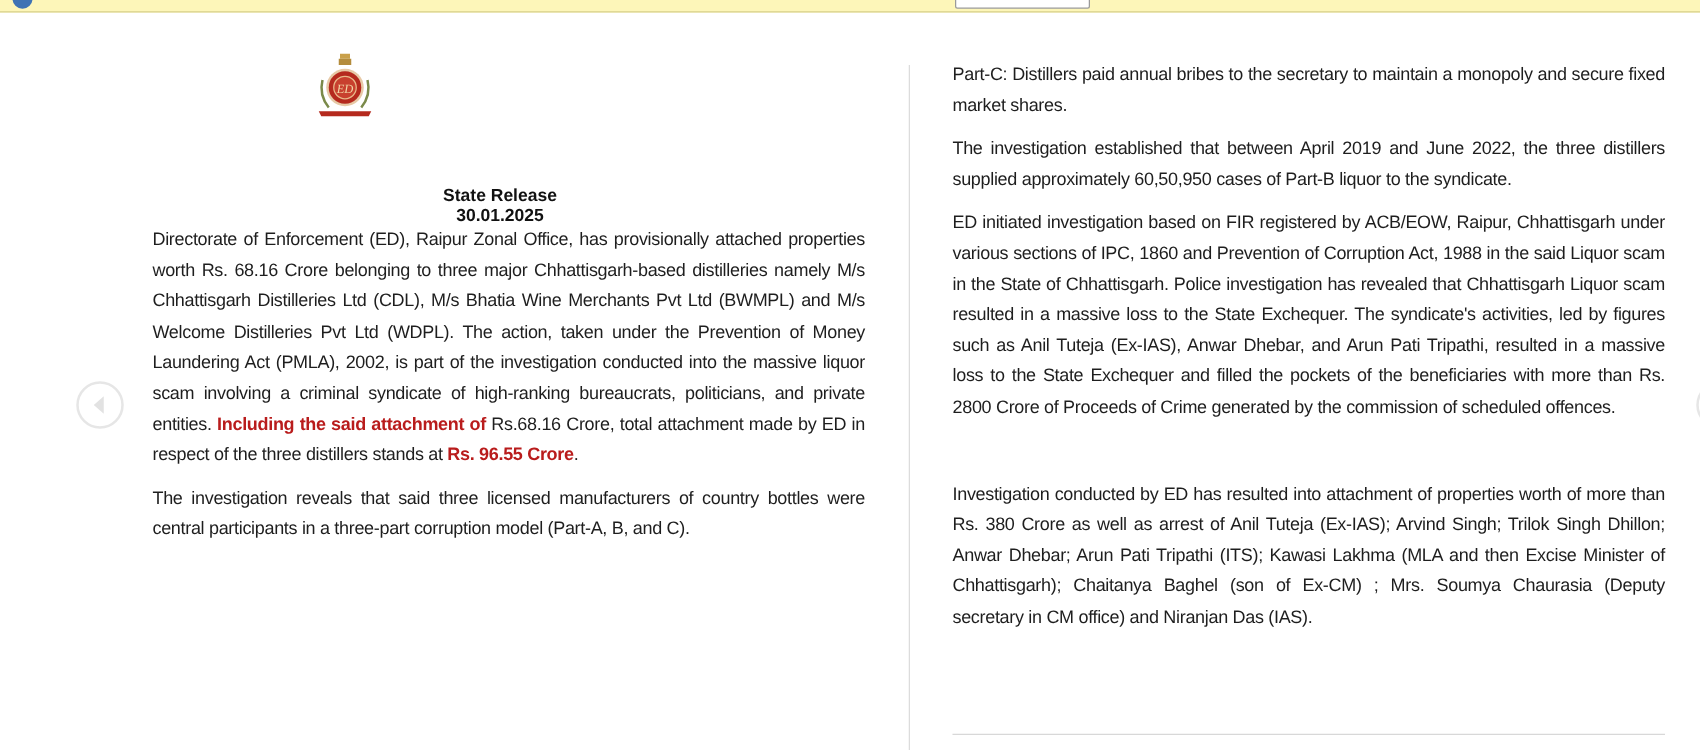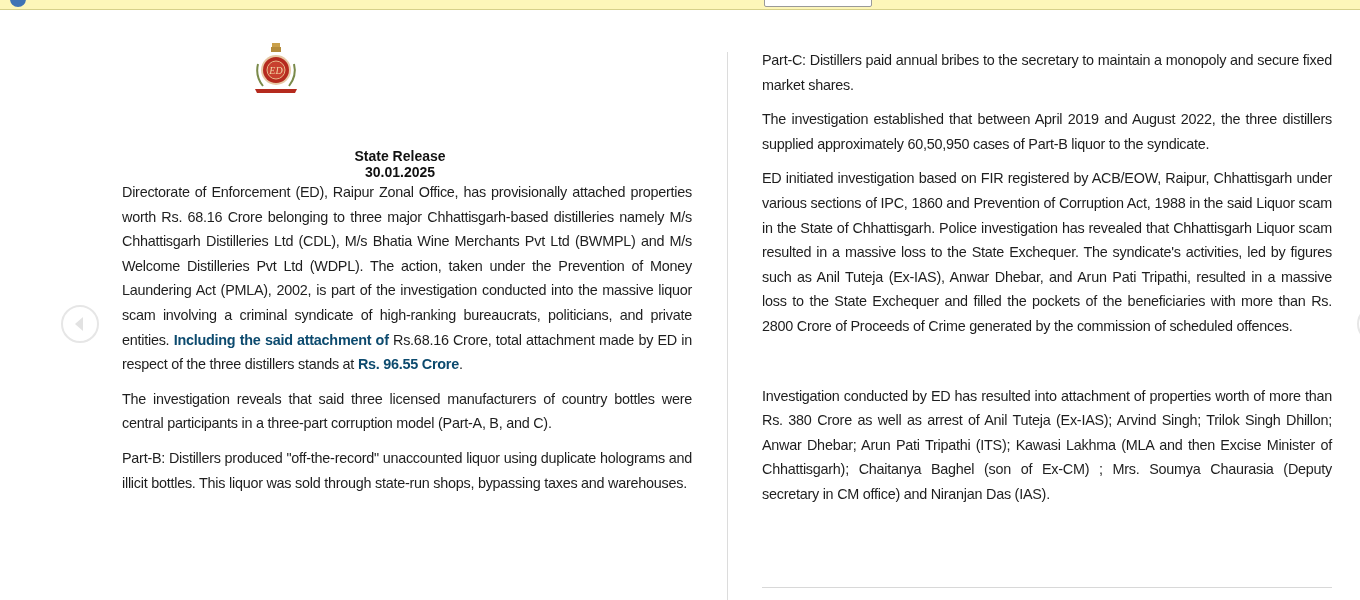--- a/index.html
+++ b/index.html
@@ -92,21 +92,21 @@
       margin: 0;
       font-size: 14.4px;
       line-height: 24.6px;
       text-align: justify;
       color: #1e1e1e;
       letter-spacing: -0.25px;
     }
     .left-col p + p { margin-top: 10px; }
     .right-col p.gap-s { margin-top: 10px; }
     .right-col p.gap-l { margin-top: 45px; }
-    b { font-weight: bold; color: #0c4a6e; }
+    b { font-weight: bold; color: #b91c1c; }
     .nav-arrow {
       position: absolute;
       width: 34px; height: 34px;
       border-radius: 50%;
       border: 2px solid #e6e6e6;
       background: #fff;
       cursor: pointer;
     }
     .nav-prev { left: 17px; top: 295px; }
     .nav-next { left: 1313px; top: 295px; }
@@ -139,28 +139,27 @@
 
       <path d="M6 47 L48 47 L46 51 L8 51 Z" fill="#b52a1e"></path>
     </svg>
   </div>
 
   <div class="left-col">
     <div class="title">State Release</div>
     <div class="title">30.01.2025</div>
     <p><span>Directorate of Enforcement (ED), Raipur Zonal Office, has provisionally attached properties worth Rs. 68.16 Crore belonging to three major Chhattisgarh-based distilleries namely M/s Chhattisgarh Distilleries Ltd (CDL), M/s Bhatia Wine Merchants Pvt Ltd (BWMPL) and M/s Welcome Distilleries Pvt Ltd (WDPL). The action, taken under the Prevention of Money Laundering Act (PMLA), 2002, is part of the investigation conducted into the massive liquor scam involving a criminal syndicate of high-ranking bureaucrats, politicians, and private entities. </span><b>Including the said attachment of</b><span> Rs.68.16 Crore,  total attachment made by ED in respect of the three distillers stands at </span><b>Rs. 96.55 Crore</b><span>.</span></p>
     <p>The investigation reveals that said three licensed manufacturers of country bottles were central participants in a three-part corruption model (Part-A, B, and C).</p>
-    <p>Part-B: Distillers produced "off-the-record" unaccounted liquor using duplicate holograms and illicit bottles. This liquor was sold through state-run shops, bypassing taxes and warehouses.</p>
   </div>
 
   <div class="col-divider"></div>
 
   <div class="right-col">
     <p>Part-C: Distillers paid annual bribes to the secretary to maintain a monopoly and secure fixed market shares.</p>
-    <p class="gap-s"> The investigation established that between April 2019 and August 2022, the three distillers supplied approximately 60,50,950 cases of Part-B liquor to the syndicate.</p>
+    <p class="gap-s"> The investigation established that between April 2019 and June 2022, the three distillers supplied approximately 60,50,950 cases of Part-B liquor to the syndicate.</p>
     <p class="gap-s">ED initiated investigation based on FIR registered by ACB/EOW, Raipur, Chhattisgarh under various sections of IPC, 1860 and Prevention of Corruption Act, 1988 in the said Liquor scam in the State of Chhattisgarh. Police investigation has revealed that Chhattisgarh Liquor scam resulted in a massive loss to the State Exchequer. The syndicate's activities, led by figures such as Anil Tuteja (Ex-IAS), Anwar Dhebar, and Arun Pati Tripathi, resulted in a massive loss to the State Exchequer and filled the pockets of the beneficiaries with more than Rs. 2800 Crore of Proceeds of Crime generated by the commission of scheduled offences.</p>
     <p class="gap-l">Investigation conducted by ED has resulted into attachment of properties worth of more than Rs. 380 Crore as well as arrest of Anil Tuteja (Ex-IAS);  Arvind Singh; Trilok Singh Dhillon; Anwar Dhebar;  Arun Pati Tripathi (ITS); Kawasi Lakhma (MLA and then Excise Minister of Chhattisgarh); Chaitanya Baghel (son of Ex-CM) ; Mrs. Soumya Chaurasia (Deputy secretary in CM office) and  Niranjan Das (IAS).</p>
   </div>
 
   <div class="bottom-rule"></div>
 
   <div class="nav-arrow nav-prev">
     <svg width="34" height="34" viewBox="0 0 34 34">
       <path d="M20 10 L12 17 L20 24 Z" fill="#e2e2e2"></path>
     </svg>

